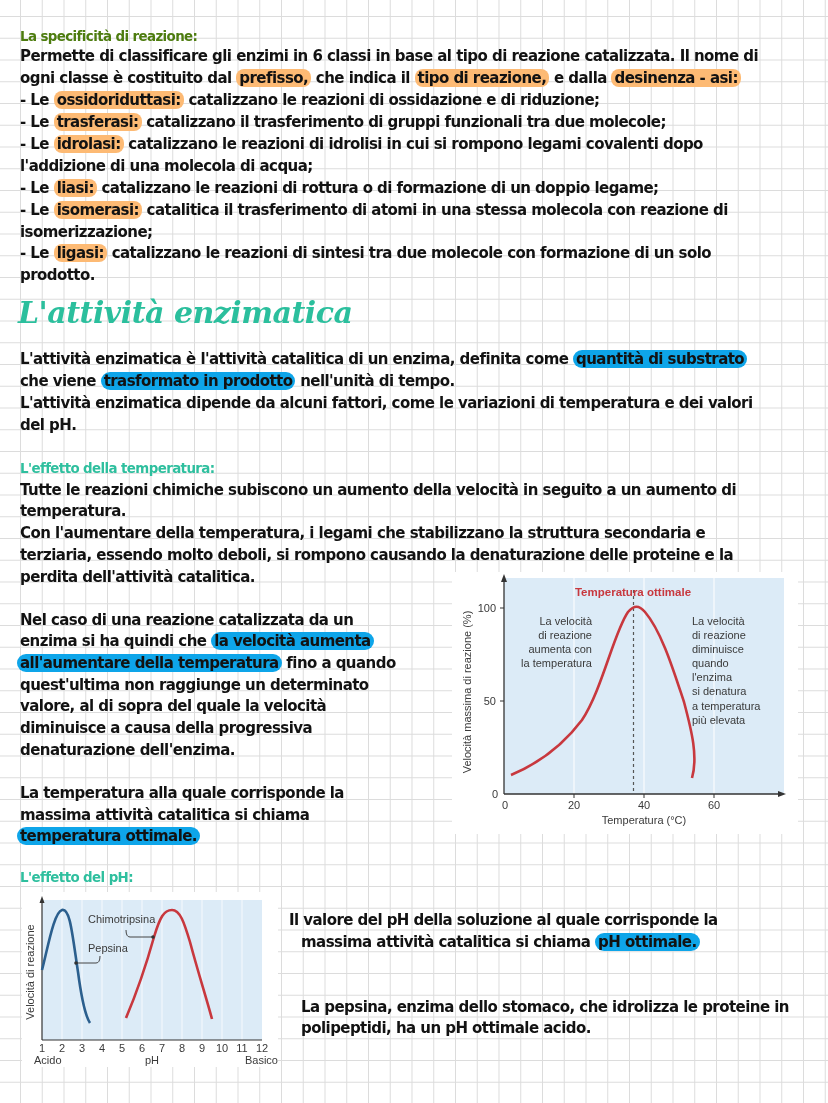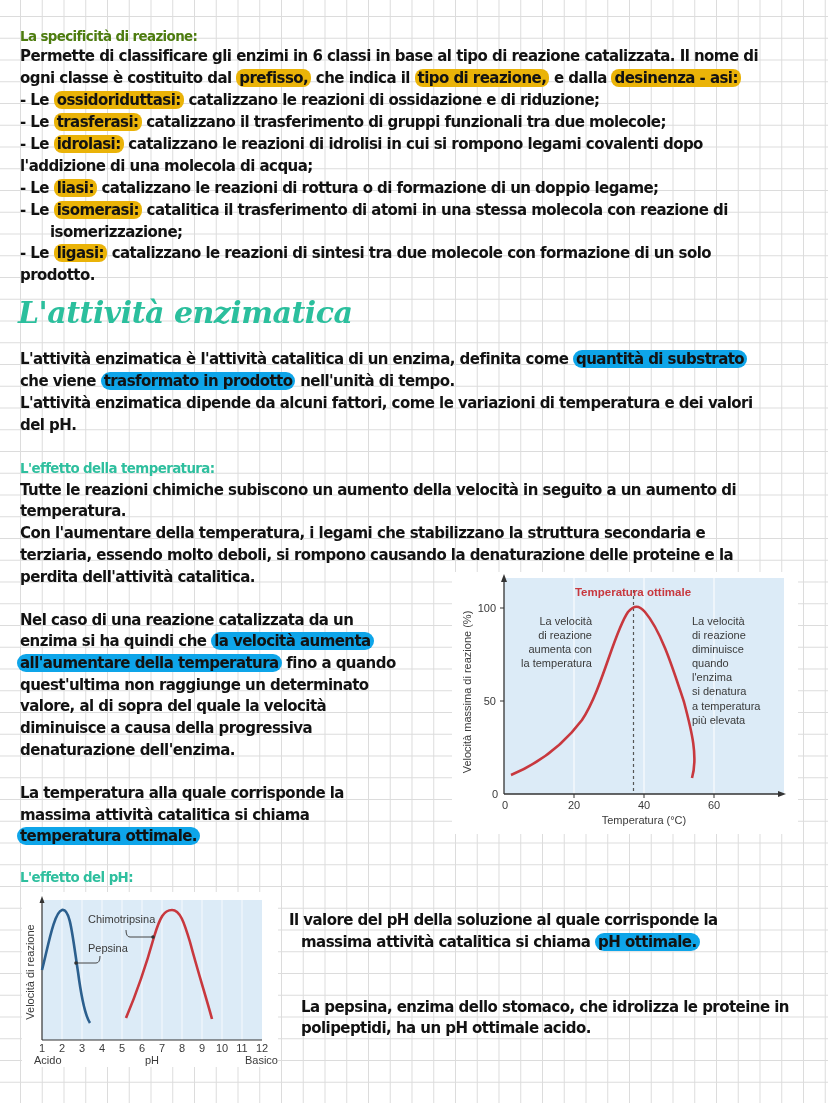--- a/index.html
+++ b/index.html
@@ -19,21 +19,21 @@
     font-family: "DejaVu Sans", sans-serif;
     font-weight: bold;
     font-size: 15px;
     line-height: 21.75px;
     letter-spacing: -0.55px;
     color: #121212;
     white-space: nowrap;
   }
   .blue-title { color: #4d7c0f; font-weight: bold; font-size: 13.4px; letter-spacing: -0.6px; }
   .teal-title { color: #2ebf9e; font-weight: bold; font-size: 13.4px; letter-spacing: -0.6px; }
-  .hl-blue { background: #eab308; border-radius: 8px; padding: 0 3px; margin-top: 35px; }
+  .hl-blue { background: #fdba74; border-radius: 8px; padding: 0 3px; margin-top: 35px; }
   .hl-teal { background: #0ea5e9; border-radius: 9px; padding: 0 3px; }
   .big-title {
     font-family: "DejaVu Serif", serif;
     font-style: italic;
     font-weight: bold;
     font-size: 30px;
     color: #2bbf9d;
     letter-spacing: -0.5px;
     line-height: 36px;
   }
@@ -60,21 +60,21 @@
 <div class="abs txt" style="left:20px;top:134px;">
   <span>- Le </span><span class="hl-blue">idrolasi:</span><span> catalizzano le reazioni di idrolisi in cui si rompono legami covalenti dopo</span>
 </div>
 <div class="abs txt" style="left:20px;top:156px;">l'addizione di una molecola di acqua;</div>
 <div class="abs txt" style="left:20px;top:178px;">
   <span>- Le </span><span class="hl-blue">liasi:</span><span> catalizzano le reazioni di rottura o di formazione di un doppio legame;</span>
 </div>
 <div class="abs txt" style="left:20px;top:200px;">
   <span>- Le </span><span class="hl-blue">isomerasi:</span><span> catalitica il trasferimento di atomi in una stessa molecola con reazione di</span>
 </div>
-<div class="abs txt" style="left:20px;top:222px;padding-left:30px;">isomerizzazione;</div>
+<div class="abs txt" style="left:20px;top:222px;">isomerizzazione;</div>
 <div class="abs txt" style="left:20px;top:243px;">
   <span>- Le </span><span class="hl-blue">ligasi:</span><span> catalizzano le reazioni di sintesi tra due molecole con formazione di un solo</span>
 </div>
 <div class="abs txt" style="left:20px;top:265px;">prodotto.</div>
 
 <div class="abs big-title" style="left:18px;top:295px;">L'attività enzimatica</div>
 
 <div class="abs txt" style="left:20px;top:349px;">
   <span>L'attività enzimatica è l'attività catalitica di un enzima, definita come </span><span class="hl-teal">quantità di substrato</span>
 </div>

